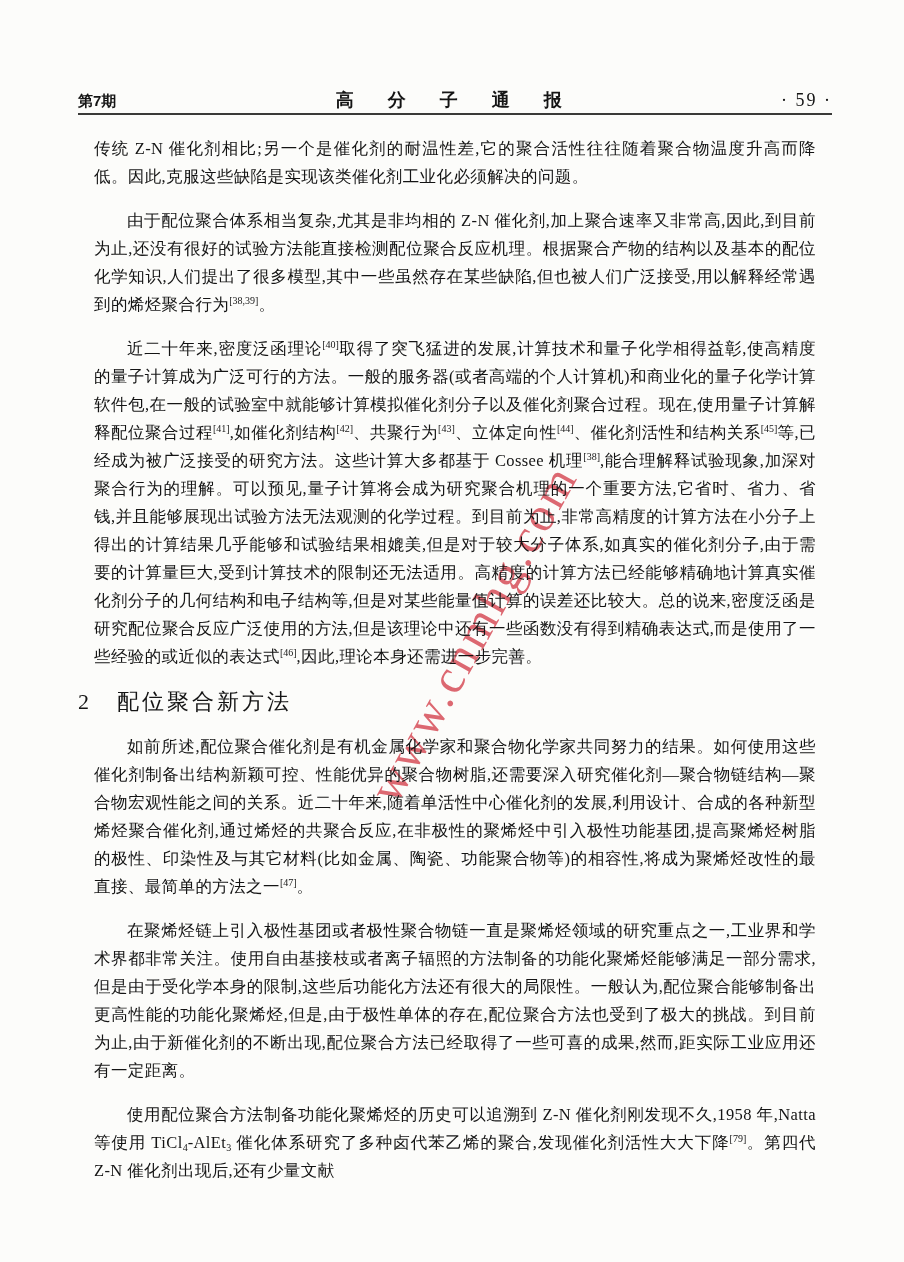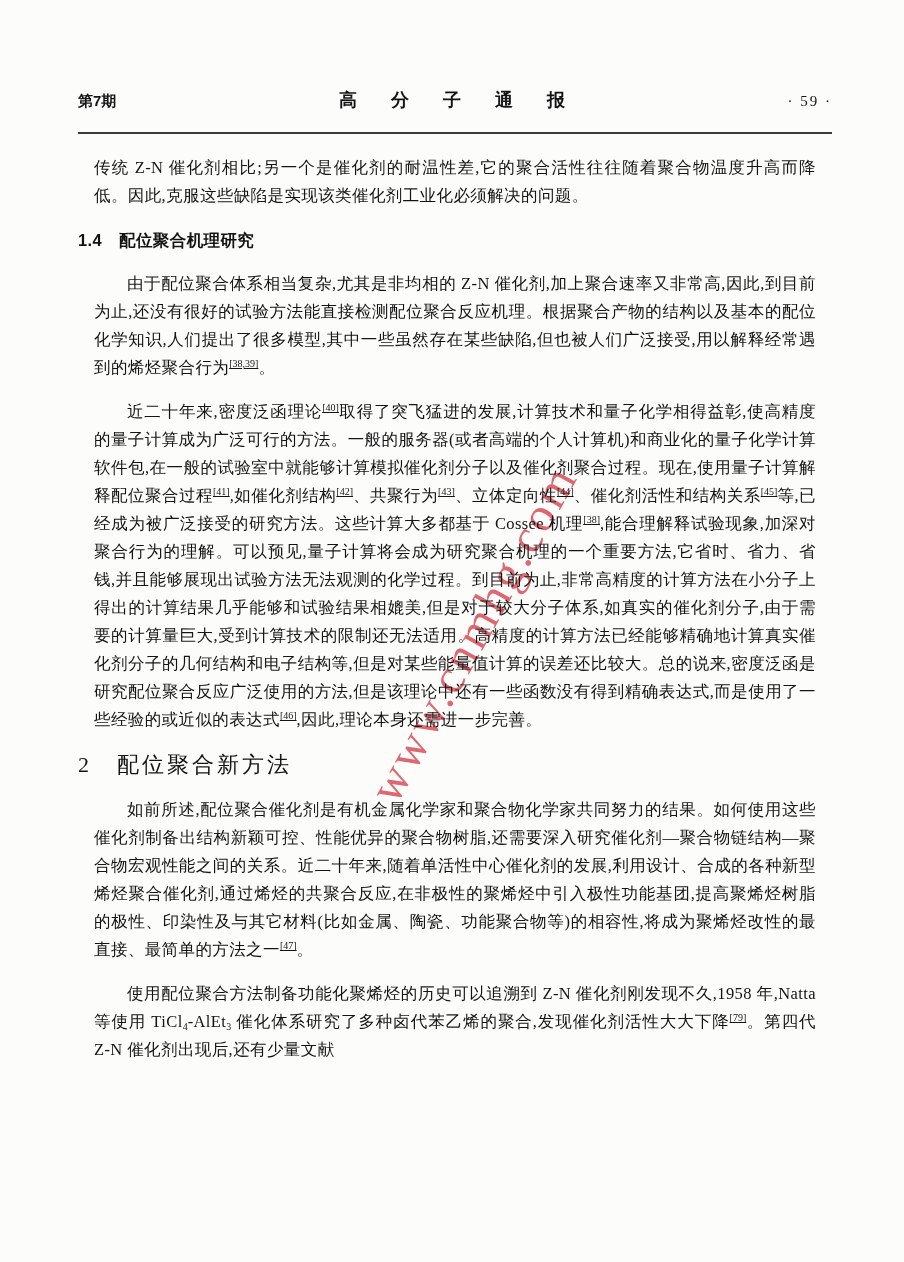--- a/index.html
+++ b/index.html
@@ -21,37 +21,37 @@
     position: absolute;
     left: 78px;
     top: 88px;
     width: 754px;
   }
   .page-header {
     display: flex;
     justify-content: space-between;
     align-items: baseline;
     border-bottom: 2px solid #3a3a38;
-    padding-bottom: 20px;
+    padding-bottom: 1px;
   }
   .issue {
     font-family: "Liberation Sans", "DejaVu Sans", sans-serif;
     font-weight: bold;
     font-size: 15px;
   }
   .journal {
     font-weight: bold;
     font-size: 18px;
     letter-spacing: 34px;
     text-indent: 34px; 
     white-space: nowrap;
     text-align: center;
   }
   .pageno {
-    font-size: 15px;
+    font-size: 18px;
     letter-spacing: 2px;
   }
   .doc-body {
     margin-top: 20px;
     font-size: 16.5px;
     line-height: 28px;
     text-align: justify;
     letter-spacing: 0.4px;
   }
   .doc-body p {
@@ -74,21 +74,20 @@
   }
   .doc-body b {
     font-family: "Liberation Sans", "DejaVu Sans", sans-serif;
     font-weight: bold;
   }
   .doc-body sup {
     font-size: 10px;
     line-height: 0;
     vertical-align: 6px;
     letter-spacing: 0;
-    text-decoration: underline;
   }
   .doc-body sub {
     font-size: 10px;
     line-height: 0;
     vertical-align: -3px;
     letter-spacing: 0;
   }
   .watermark {
     position: absolute;
     left: 473px;
@@ -108,21 +107,21 @@
 <div class="page">
   <div class="watermark" style="color: rgb(214, 72, 83);">www.cnmhg.com</div>
   <div class="inner">
     <div class="page-header">
       <span class="issue">第7期</span>
       <span class="journal">高分子通报</span>
       <span class="pageno">· 59 ·</span>
     </div>
     <div class="doc-body">
         <p><span>传统 Z-N 催化剂相比;另一个是催化剂的耐温性差,它的聚合活性往往随着聚合物温度升高而降低。因此,克服这些缺陷是实现该类催化剂工业化必须解决的问题。</span></p>
-        <h3><span>1.4　配位聚合机理研究</span></h3>
         <p class="indent"><span>由于配位聚合体系相当复杂,尤其是非均相的 Z-N 催化剂,加上聚合速率又非常高,因此,到目前为止,还没有很好的试验方法能直接检测配位聚合反应机理。根据聚合产物的结构以及基本的配位化学知识,人们提出了很多模型,其中一些虽然存在某些缺陷,但也被人们广泛接受,用以解释经常遇到的烯烃聚合行为</span><sup>[38,39]</sup><span>。</span></p>
         <p class="indent"><span>近二十年来,密度泛函理论</span><sup>[40]</sup><span>取得了突飞猛进的发展,计算技术和量子化学相得益彰,使高精度的量子计算成为广泛可行的方法。一般的服务器(或者高端的个人计算机)和商业化的量子化学计算软件包,在一般的试验室中就能够计算模拟催化剂分子以及催化剂聚合过程。现在,使用量子计算解释配位聚合过程</span><sup>[41]</sup><span>,如催化剂结构</span><sup>[42]</sup><span>、共聚行为</span><sup>[43]</sup><span>、立体定向性</span><sup>[44]</sup><span>、催化剂活性和结构关系</span><sup>[45]</sup><span>等,已经成为被广泛接受的研究方法。这些计算大多都基于 Cossee 机理</span><sup>[38]</sup><span>,能合理解释试验现象,加深对聚合行为的理解。可以预见,量子计算将会成为研究聚合机理的一个重要方法,它省时、省力、省钱,并且能够展现出试验方法无法观测的化学过程。到目前为止,非常高精度的计算方法在小分子上得出的计算结果几乎能够和试验结果相媲美,但是对于较大分子体系,如真实的催化剂分子,由于需要的计算量巨大,受到计算技术的限制还无法适用。高精度的计算方法已经能够精确地计算真实催化剂分子的几何结构和电子结构等,但是对某些能量值计算的误差还比较大。总的说来,密度泛函是研究配位聚合反应广泛使用的方法,但是该理论中还有一些函数没有得到精确表达式,而是使用了一些经验的或近似的表达式</span><sup>[46]</sup><span>,因此,理论本身还需进一步完善。</span></p>
         <h2><span>2　配位聚合新方法</span></h2>
         <p class="indent"><span>如前所述,配位聚合催化剂是有机金属化学家和聚合物化学家共同努力的结果。如何使用这些催化剂制备出结构新颖可控、性能优异的聚合物树脂,还需要深入研究催化剂—聚合物链结构—聚合物宏观性能之间的关系。近二十年来,随着单活性中心催化剂的发展,利用设计、合成的各种新型烯烃聚合催化剂,通过烯烃的共聚合反应,在非极性的聚烯烃中引入极性功能基团,提高聚烯烃树脂的极性、印染性及与其它材料(比如金属、陶瓷、功能聚合物等)的相容性,将成为聚烯烃改性的最直接、最简单的方法之一</span><sup>[47]</sup><span>。</span></p>
+        <p class="indent"><span>在聚烯烃链上引入极性基团或者极性聚合物链一直是聚烯烃领域的研究重点之一,工业界和学术界都非常关注。使用自由基接枝或者离子辐照的方法制备的功能化聚烯烃能够满足一部分需求,但是由于受化学本身的限制,这些后功能化方法还有很大的局限性。一般认为,配位聚合能够制备出更高性能的功能化聚烯烃,但是,由于极性单体的存在,配位聚合方法也受到了极大的挑战。到目前为止,由于新催化剂的不断出现,配位聚合方法已经取得了一些可喜的成果,然而,距实际工业应用还有一定距离。</span></p>
         <p class="indent"><span>使用配位聚合方法制备功能化聚烯烃的历史可以追溯到 Z-N 催化剂刚发现不久,1958 年,Natta 等使用 TiCl</span><sub>4</sub><span>-AlEt</span><sub>3</sub><span> 催化体系研究了多种卤代苯乙烯的聚合,发现催化剂活性大大下降</span><sup>[79]</sup><span>。第四代 Z-N 催化剂出现后,还有少量文献</span></p>
       </div>
   </div>
 </div>
 
 </body></html>

